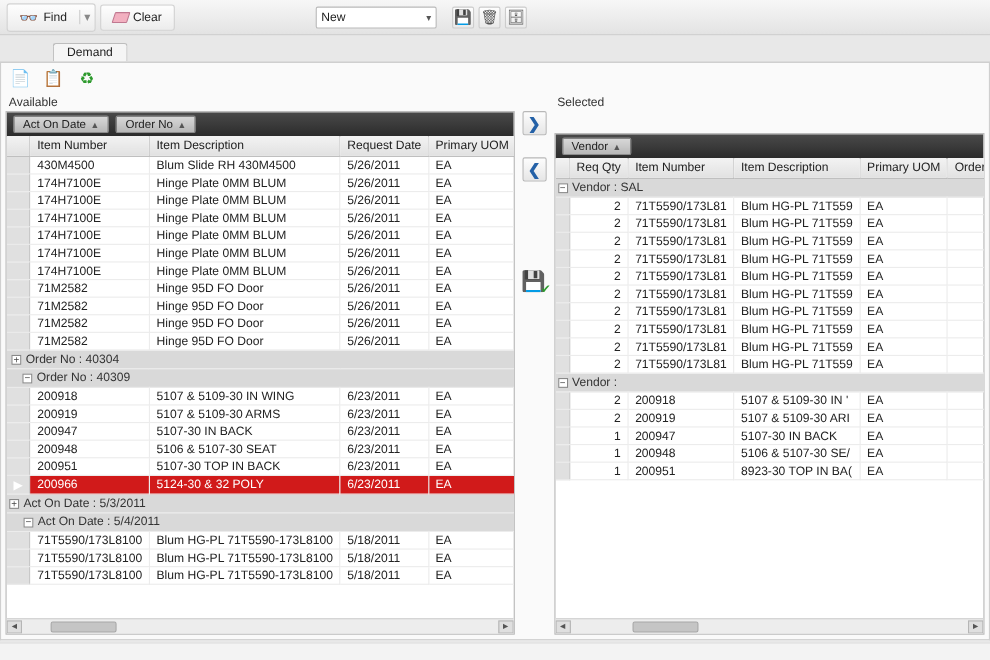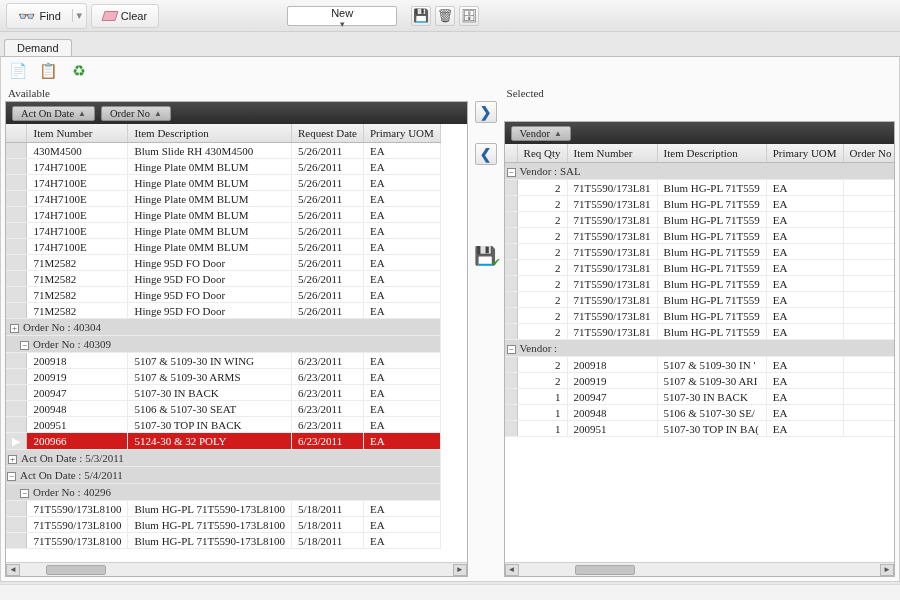--- a/index.html
+++ b/index.html
@@ -55,40 +55,40 @@
     font-size: 11px;
     background: #fff;
     border: 1px solid #b9b9b9;
     display: flex;
     align-items: center;
     justify-content: space-between;
     padding: 0 4px;
     width: 110px;
     border-radius: 2px;
     cursor: pointer;
-    flex-direction: column;
   }
   .tb-select .caret { color: #555; font-size: 9px; }
   .tb-icon {
     width: 20px; height: 20px;
     display: flex; align-items: center; justify-content: center;
     border: 1px solid #ccc;
     background: linear-gradient(#fefefe,#e9e9e9);
     border-radius: 2px;
     cursor: pointer;
     font-size: 13px;
   }
 
   
   .tabstrip {
     height: 20px;
     display: flex;
     align-items: flex-end;
     padding: 0 4px;
     margin-top: 4px;
+    margin-left: 44px;
   }
   .tab {
     background: #f5f5f5;
     border: 1px solid #bdbdbd;
     border-bottom: none;
     padding: 2px 12px;
     border-radius: 3px 3px 0 0;
     font-size: 11px;
     cursor: pointer;
   }
@@ -115,21 +115,20 @@
     font-size: 15px;
     cursor: pointer;
   }
 
   .workspace {
     flex: 1;
     display: flex;
     min-height: 0;
     padding: 0 4px 4px 4px;
     gap: 6px;
-    font-family: Liberation Serif, serif;
   }
 
   .pane {
     display: flex;
     flex-direction: column;
     min-width: 0;
   }
   .pane.left { flex: 1 1 52%; }
   .pane.right { flex: 1 1 44%; gap: 20px; }
 
@@ -480,24 +479,21 @@
                   <td class="first-col">▶</td>
                   <td class="indent">200966</td>
                   <td>5124-30 &amp; 32 POLY</td>
                   <td>6/23/2011</td>
                   <td>EA</td>
                 </tr>
                 <tr class="group-row">
                   <td colspan="6" style="padding-left: 2px;"><span class="toggle">+</span>Act On Date : 5/3/2011</td>
                 </tr>
                 <tr class="group-row">
-                  <td colspan="6" style="padding-left: 1px;"><span class="toggle">−</span>Act On Date : 5/4/2011</td>
-                </tr>
-                <tr class="group-row">
-                  <td colspan="6" style="padding-left: 14px;"><span class="toggle">−</span>Order No : 40296</td>
+                  <td colspan="6" style="padding-left: 15px;"><span class="toggle">−</span>Act On Date : 5/4/2011</td>
                 </tr>
                 <tr class="data-row">
                   <td class="first-col"></td>
                   <td class="indent">71T5590/173L8100</td>
                   <td>Blum HG-PL  71T5590-173L8100</td>
                   <td>5/18/2011</td>
                   <td>EA</td>
                 </tr>
                 <tr class="data-row">
                   <td class="first-col"></td>
@@ -669,21 +665,21 @@
                   <td class="num">1</td>
                   <td>200948</td>
                   <td>5106 &amp; 5107-30 SE/</td>
                   <td>EA</td>
                   <td></td>
                 </tr>
                 <tr class="data-row">
                   <td class="first-col"></td>
                   <td class="num">1</td>
                   <td>200951</td>
-                  <td>5107-30 TOP IN BA(</td>
+                  <td>8923-30 TOP IN BA(</td>
                   <td>EA</td>
                   <td></td>
                 </tr>
               </tbody>
           </table>
         </div>
         <div class="hscroll">
           <div class="arrow" style="left:0">◄</div>
           <div class="thumb" style="left:70px;width:60px"></div>
           <div class="arrow" style="right:0">►</div>

